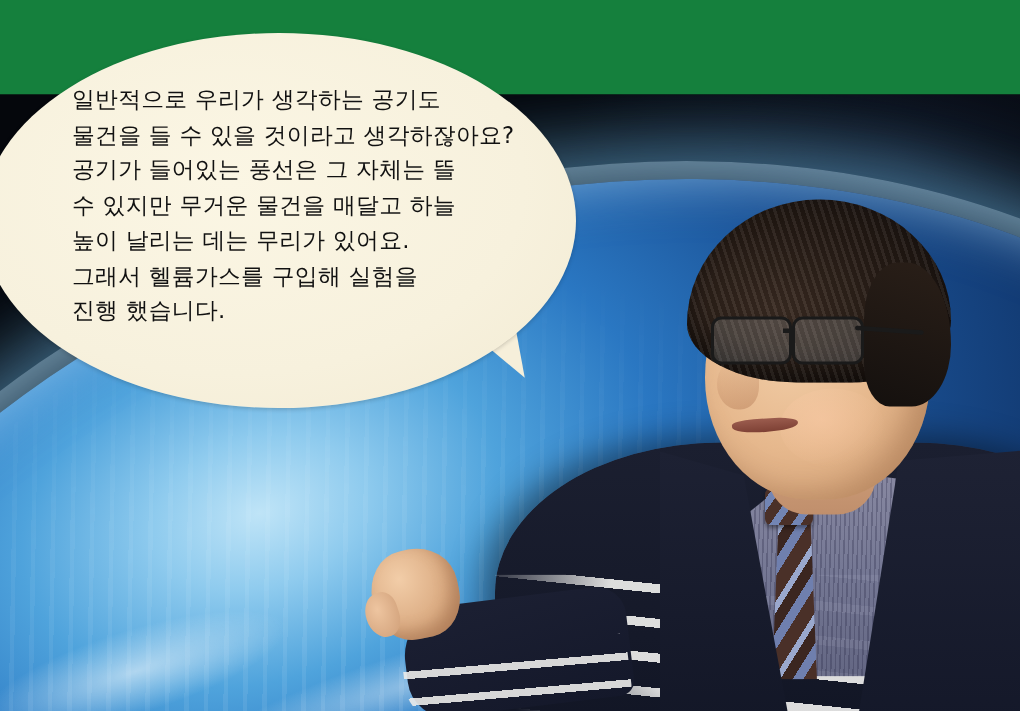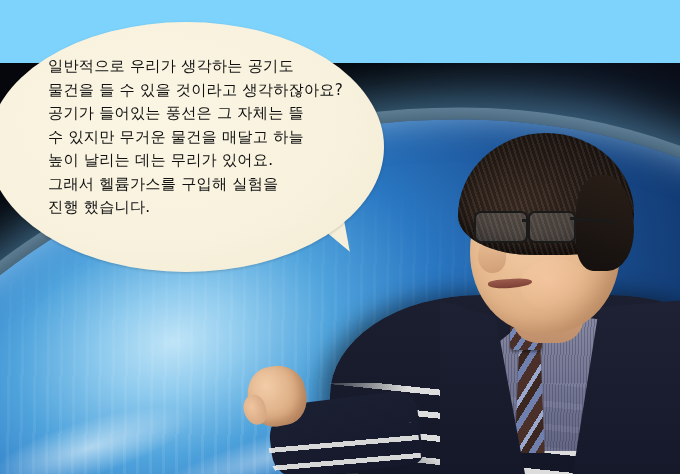--- a/index.html
+++ b/index.html
@@ -9,21 +9,21 @@
   }
   body {
     font-family: "DejaVu Sans", "Liberation Sans", sans-serif;
   }
 
   #frame {
     position: relative;
     width: 680px;
     height: 474px;
     overflow: hidden;
-    background: #7dd3fc;
+    background: #15803d;
   }
 
   
   #photo {
     position: absolute;
     left: 0;
     top: 63px;
     width: 680px;
     height: 411px;
     overflow: hidden;

